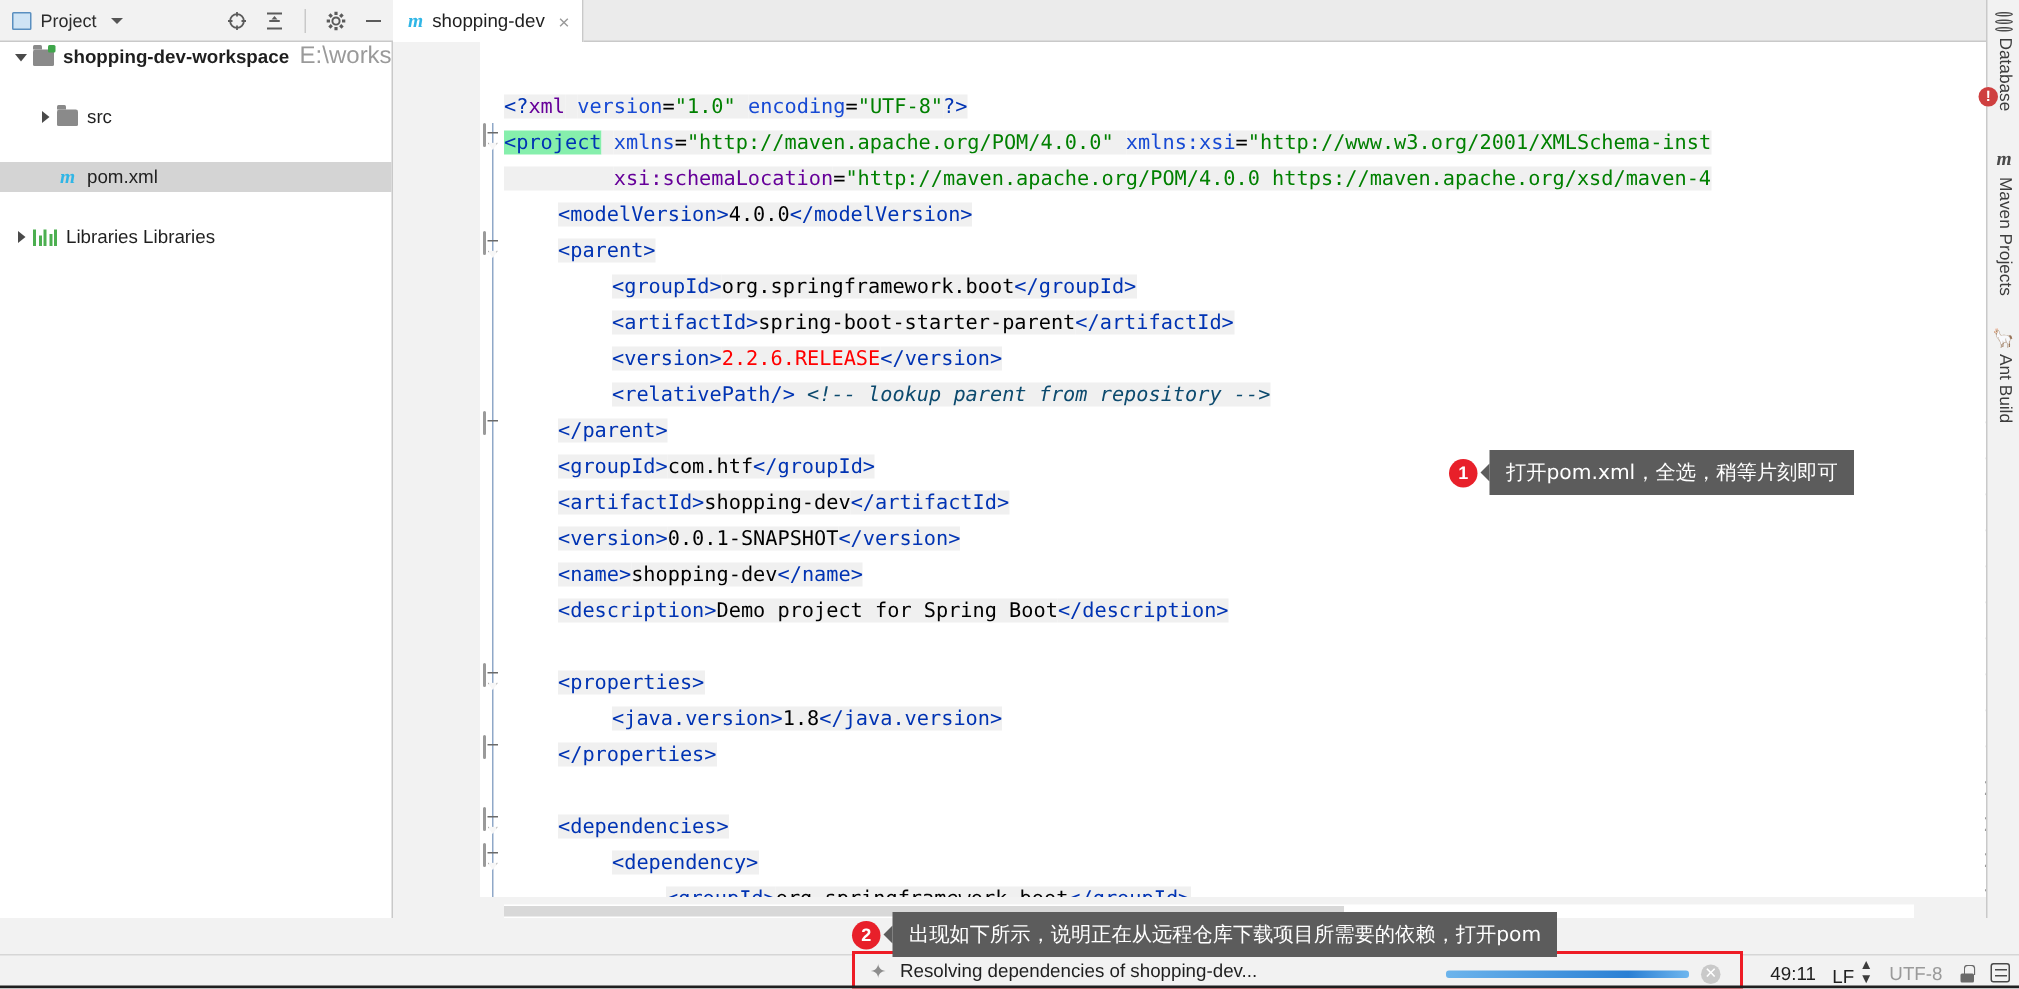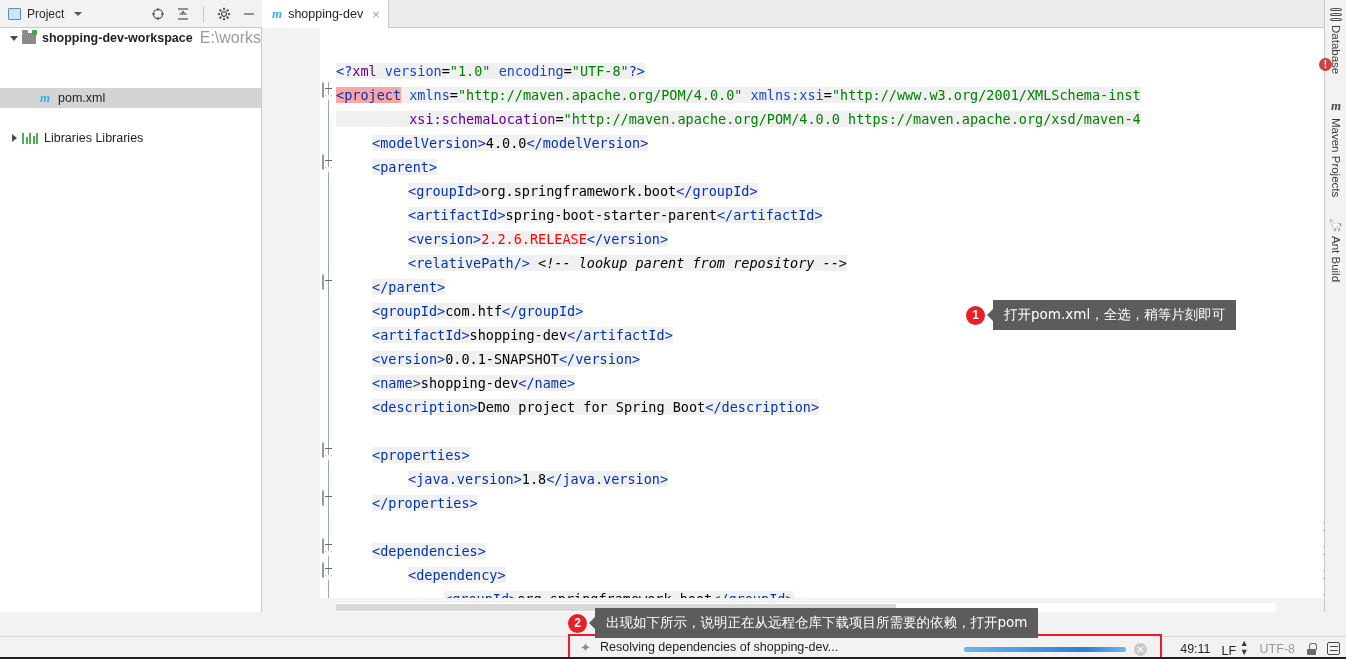--- a/index.html
+++ b/index.html
@@ -69,24 +69,24 @@
   .foldmark .tip { position:absolute; left:3px; top:12px; width:7px; height:5px; background:#f7f7f7; border-left:1px solid #9a9a9a; border-right:1px solid #9a9a9a; clip-path: polygon(0 0, 100% 0, 50% 100%); }
 
   .code { position:absolute; left:74px; top:0; width:1010px; height:584px; font-family:"DejaVu Sans Mono", monospace; font-size:13.5px; white-space:pre; }
   .cl-row { position:absolute; left:0; height:24px; line-height:24px; }
   .tok { background:#f0f0f0; }
   .k-tag { color:#0033b3; }
   .k-attr { color:#174ad4; }
   .k-val { color:#008000; }
   .k-txt { color:#000000; }
   .k-num { color:#ff0000; }
-  .k-cmt { color:#000000; font-style:italic; }
+  .k-cmt { color:#0c4a6e; font-style:italic; }
   .k-pi { color:#0033b3; }
   .k-xml { color:#660099; }
-  .sel-blue { background:#fca5a5; }
+  .sel-blue { background:#86efac; }
 
   
   .err-badge { position:absolute; right:14px; top:30px; width:13px; height:13px; border-radius:50%; background:#cf4040; color:#fff; font-size:10px; font-weight:bold; text-align:center; line-height:13px; z-index:8;}
   .scroll-col { position:absolute; right:4px; top:48px; width:14px; height:536px; background:#ffffff; }
   .scroll-thumb { position:absolute; right:4px; top:48px; width:13px; height:228px; background:#dcdcdc; border:1px solid #d0d0d0; }
   .mark-red { position:absolute; right:3px; top:126px; width:15px; height:2px; background:#e0807f; }
   .hscroll { position:absolute; left:74px; bottom:0; width:940px; height:9px; background:#ffffff; }
   .hscroll .thumb { position:absolute; left:0; top:1px; width:560px; height:7px; background:#d8d8d8; }
   .editor-bottom-strip { position:absolute; left:0; bottom:0; width:1084px; height:14px; background:#f2f2f2; }
 
@@ -211,20 +211,27 @@
   </div>
 
   <div class="tree">
     <div class="trow" style="top:0;padding-left:6px;">
       <span class="tw">
           <span class="arrow-d"></span>
         </span>
       <span class="folder mod"></span>
       <span class="tlabel bold">shopping-dev-workspace</span>
       <span class="tpath">E:\workspa</span>
+    </div>
+    <div class="trow" style="top:20px;padding-left:22px;">
+      <span class="tw">
+          <span class="arrow-r"></span>
+        </span>
+      <span class="folder"></span>
+      <span class="tlabel">src</span>
     </div>
     <div class="trow sel" style="top:40px;padding-left:38px;">
       <span class="m-ico">m</span>
       <span class="tlabel">pom.xml</span>
     </div>
     <div class="trow" style="top:60px;padding-left:6px;">
       <span class="tw">
           <span class="arrow-r"></span>
         </span>
       <span class="lib-ico">

